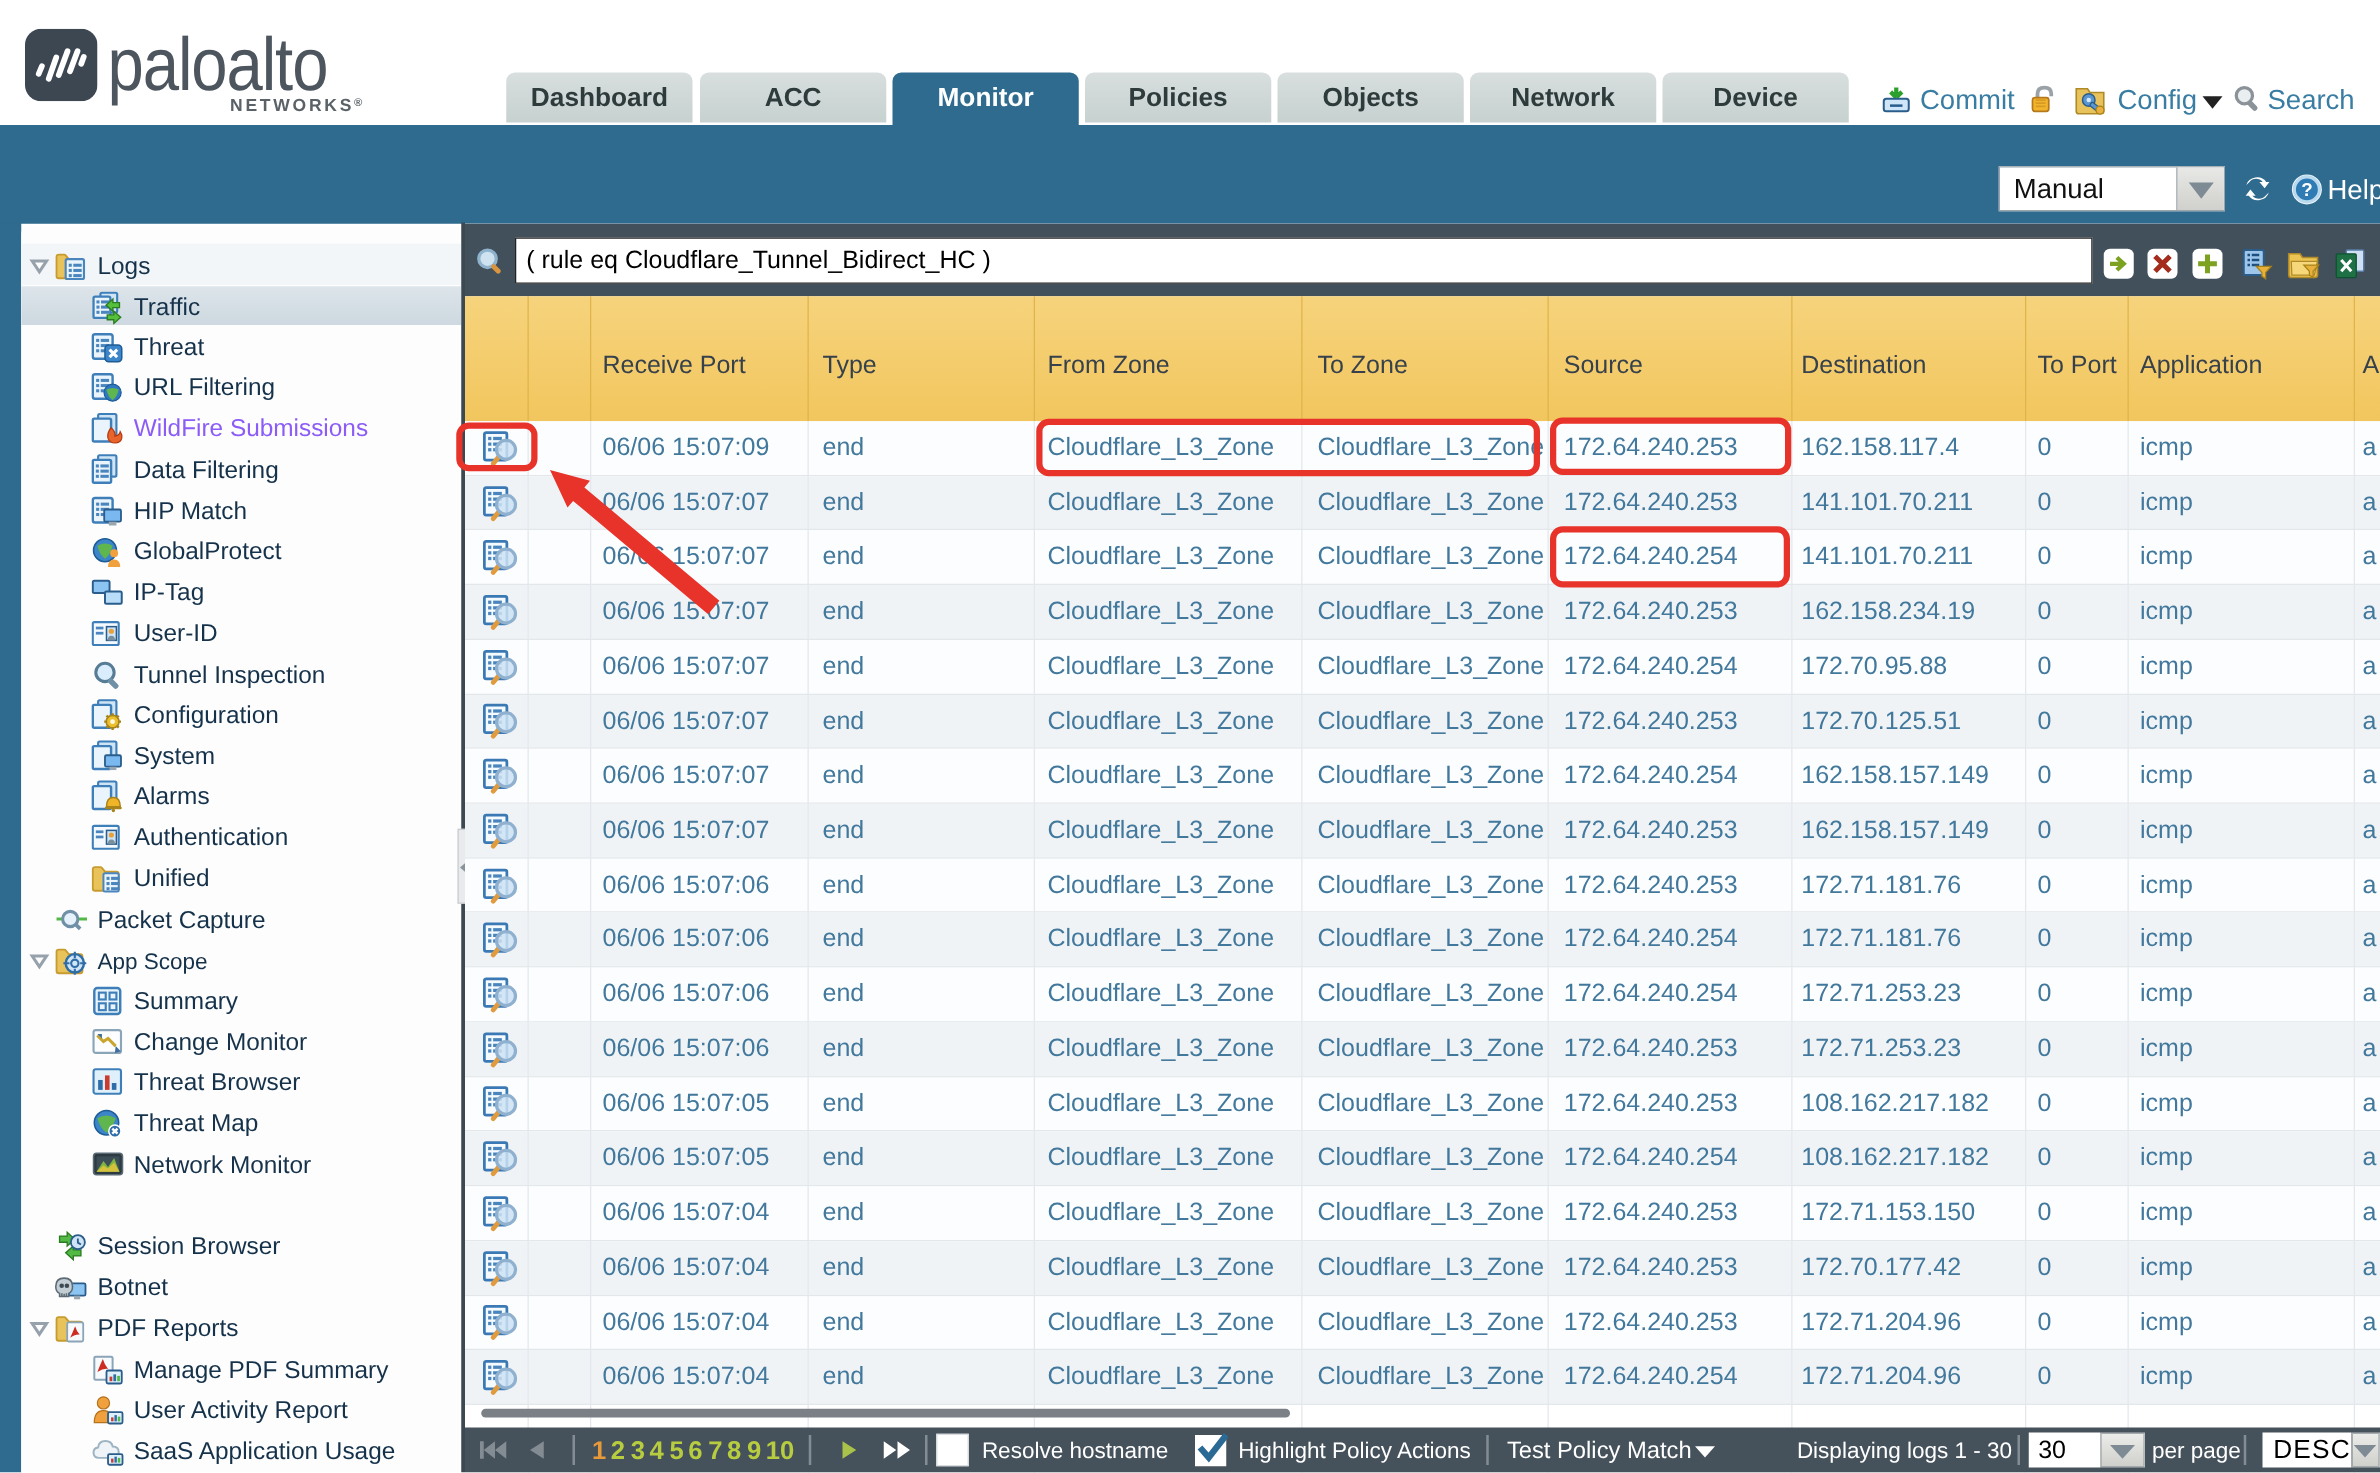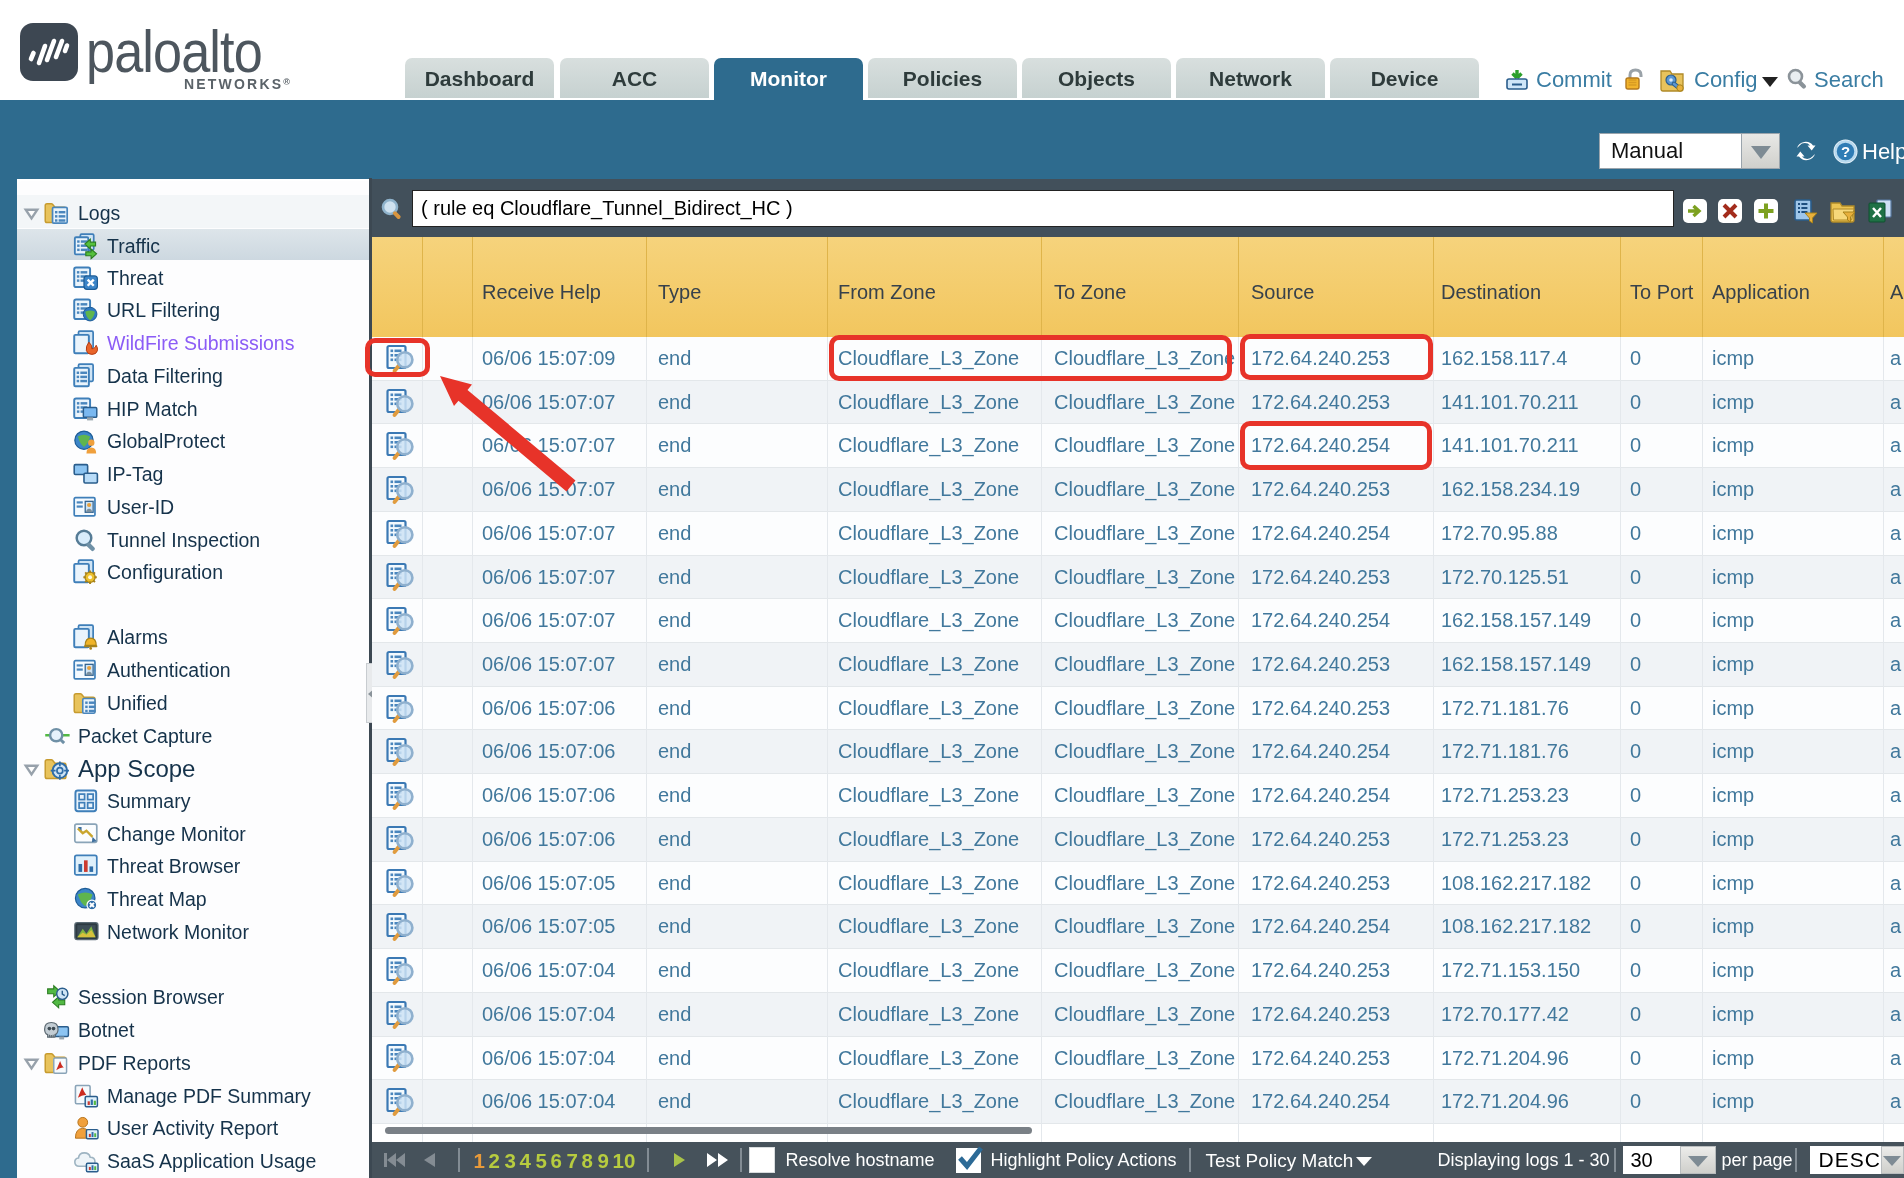--- a/index.html
+++ b/index.html
@@ -206,20 +206,29 @@
           <rect x="4.5" y="1" width="12" height="14" rx="1" fill="#cfe4f5" stroke="#3f7fb9" stroke-width="1.4"></rect>
           <rect x="1" y="4" width="12" height="15" rx="1" fill="#eaf4fc" stroke="#3f7fb9" stroke-width="1.6"></rect>
           <circle cx="14" cy="15" r="4.2" fill="#ecc02c" stroke="#a8831a" stroke-width="1"></circle>
           <circle cx="14" cy="15" r="1.6" fill="#fff8e0"></circle>
           <g stroke="#a8831a" stroke-width="1.6">
             <path d="M14 9.5 v2 M14 18.5 v2 M8.5 15 h2 M17.5 15 h2 M10 11 l1.4 1.4 M16.6 17.6 l1.4 1.4 M18 11 l-1.4 1.4 M11.4 17.6 L10 19"></path>
           </g>
         </svg></div>
       <div style="position:absolute;left:90px;top:0;height:32.7px;line-height:32.7px;font-size:19.5px;color:#15324a;">Configuration</div>
     </div>
+<div style="position:absolute;left:0;top:407.6px;width:352px;height:32.7px;">
+      <div style="position:absolute;left:56px;top:3px;transform:scale(1.22);transform-origin:0 0;"><svg width="22" height="22" viewBox="0 0 22 22" style="">
+          <rect x="4.5" y="1" width="12" height="14" rx="1" fill="#cfe4f5" stroke="#3f7fb9" stroke-width="1.4"></rect>
+          <rect x="1" y="4" width="12" height="15" rx="1" fill="#eaf4fc" stroke="#3f7fb9" stroke-width="1.6"></rect>
+          <rect x="9" y="10" width="10.5" height="7.5" rx="1" fill="#7ab8f0" stroke="#2a5d8c" stroke-width="1.2"></rect>
+          <rect x="12" y="17.5" width="4.5" height="2.2" fill="#9aa7b0"></rect>
+        </svg></div>
+      <div style="position:absolute;left:90px;top:0;height:32.7px;line-height:32.7px;font-size:19.5px;color:#15324a;">System</div>
+    </div>
 <div style="position:absolute;left:0;top:439.6px;width:352px;height:32.7px;">
       <div style="position:absolute;left:56px;top:3px;transform:scale(1.22);transform-origin:0 0;"><svg width="22" height="22" viewBox="0 0 22 22" style="">
           <rect x="4.5" y="1" width="12" height="14" rx="1" fill="#cfe4f5" stroke="#3f7fb9" stroke-width="1.4"></rect>
           <rect x="1" y="4" width="12" height="15" rx="1" fill="#eaf4fc" stroke="#3f7fb9" stroke-width="1.6"></rect>
           <path d="M10 17.5 q0 -6 4.5 -6 q4.5 0 4.5 6z" fill="#f0b429" stroke="#a8831a" stroke-width="1"></path>
           <rect x="9" y="17.5" width="11" height="1.6" rx="0.8" fill="#a8831a"></rect>
           <circle cx="14.5" cy="20" r="1.1" fill="#a8831a"></circle>
         </svg></div>
       <div style="position:absolute;left:90px;top:0;height:32.7px;line-height:32.7px;font-size:19.5px;color:#15324a;">Alarms</div>
     </div>
@@ -259,21 +268,21 @@
       <div style="position:absolute;left:6px;top:10px;"><svg width="17" height="13" viewBox="0 0 17 13">
           <polygon points="0.5,0.5 16.5,0.5 8.5,12.5" fill="#97a1ab"></polygon>
           <polygon points="5,3 12,3 8.5,8.2" fill="#fdfdfd"></polygon>
         </svg></div>
       <div style="position:absolute;left:27px;top:3px;transform:scale(1.22);transform-origin:0 0;"><svg width="22" height="22" viewBox="0 0 22 22" style="">
           <path d="M1 6 L1 17 Q1 18.5 2.5 18.5 L16.5 18.5 Q18 18.5 18 17 L18 7.5 Q18 6 16.5 6 L9 6 L7 3.5 Q6.6 3 6 3 L2.5 3 Q1 3 1 4.5 Z" fill="#e8c35c" stroke="#c79b2e" stroke-width="1.2"></path>
           <circle cx="13" cy="12" r="6" fill="#cfe4f5" stroke="#2f6da8" stroke-width="1.6"></circle>
           <circle cx="13" cy="12" r="2.4" fill="none" stroke="#2f6da8" stroke-width="1.4"></circle>
           <path d="M13 4.5 v4 M13 15.5 v4 M5.5 12 h4 M16.5 12 h4" stroke="#2f6da8" stroke-width="1.4"></path>
         </svg></div>
-      <div style="position:absolute;left:61px;top:0;height:32.7px;line-height:32.7px;font-size:24px;color:#15324a;">App Scope</div>
+      <div style="position:absolute;left:61px;top:0;height:32.7px;line-height:32.7px;font-size:18px;color:#15324a;">App Scope</div>
     </div>
 <div style="position:absolute;left:0;top:603.6px;width:352px;height:32.7px;">
       <div style="position:absolute;left:56px;top:3px;transform:scale(1.22);transform-origin:0 0;"><svg width="22" height="22" viewBox="0 0 22 22" style="">
           <rect x="2" y="2" width="17" height="17" rx="2" fill="#eaf4fc" stroke="#3f7fb9" stroke-width="1.6"></rect>
           <rect x="5" y="5" width="4.5" height="4.5" fill="none" stroke="#3f7fb9" stroke-width="1.4"></rect>
           <rect x="12" y="5" width="4.5" height="4.5" fill="none" stroke="#3f7fb9" stroke-width="1.4"></rect>
           <rect x="5" y="12" width="4.5" height="4.5" fill="none" stroke="#3f7fb9" stroke-width="1.4"></rect>
           <rect x="12" y="12" width="4.5" height="4.5" fill="none" stroke="#3f7fb9" stroke-width="1.4"></rect>
         </svg></div>
       <div style="position:absolute;left:90px;top:0;height:32.7px;line-height:32.7px;font-size:19.5px;color:#15324a;">Summary</div>
@@ -413,21 +422,21 @@
         <path d="M2 5 h9 l2 3 h12 v14 q0 2 -2 2 h-19 q-2 0 -2 -2z" fill="#ecc453" stroke="#b08a28" stroke-width="1.3"></path>
         <path d="M4 11 h21 l-2.5 11 h-18z" fill="#f6d87a" stroke="#b08a28" stroke-width="1"></path>
         <path d="M14 14 h12 l-4.5 5 v5 l-3 -2 v-3z" fill="#e8b03c" stroke="#a8831a" stroke-width="1"></path>
       </svg></div>
 <div style="position:absolute;left:1495.5px;top:19px;"><svg width="26" height="26" viewBox="0 0 26 26" style="">
         <rect x="10" y="2" width="14" height="17" rx="1" fill="#cfe0f4" stroke="#5a7ca6" stroke-width="1.2"></rect>
         <rect x="2" y="5" width="16" height="19" rx="1" fill="#1f7145" stroke="#0f5130" stroke-width="1"></rect>
         <path d="M6 10 l8 9 M14 10 l-8 9" stroke="#fff" stroke-width="2.4"></path>
       </svg></div>
 <div style="position:absolute;left:0;top:58.5px;width:1532.5px;height:100px;background:linear-gradient(#f6d37c,#f2c65e);">
-      <div style="position:absolute;left:110.5px;top:5px;height:100px;line-height:100px;font-size:20px;color:#37414b;">Receive Help</div>
+      <div style="position:absolute;left:110.5px;top:5px;height:100px;line-height:100px;font-size:20px;color:#37414b;">Receive Port</div>
       <div style="position:absolute;left:286.5px;top:5px;height:100px;line-height:100px;font-size:20px;color:#37414b;">Type</div>
       <div style="position:absolute;left:466.5px;top:5px;height:100px;line-height:100px;font-size:20px;color:#37414b;">From Zone</div>
       <div style="position:absolute;left:682.5px;top:5px;height:100px;line-height:100px;font-size:20px;color:#37414b;">To Zone</div>
       <div style="position:absolute;left:879.5px;top:5px;height:100px;line-height:100px;font-size:20px;color:#37414b;">Source</div>
       <div style="position:absolute;left:1069.5px;top:5px;height:100px;line-height:100px;font-size:20px;color:#37414b;text-align:right;">Destination</div>
       <div style="position:absolute;left:1258.5px;top:5px;height:100px;line-height:100px;font-size:20px;color:#37414b;">To Port</div>
       <div style="position:absolute;left:1340.5px;top:5px;height:100px;line-height:100px;font-size:20px;color:#37414b;">Application</div>
       <div style="position:absolute;left:1518.5px;top:5px;height:100px;line-height:100px;font-size:20px;color:#37414b;">A</div>
       <div style="position:absolute;left:50.5px;top:0px;width:1px;height:100px;background:#dfb44a;"></div>
       <div style="position:absolute;left:100.5px;top:0px;width:1px;height:100px;background:#dfb44a;"></div>

